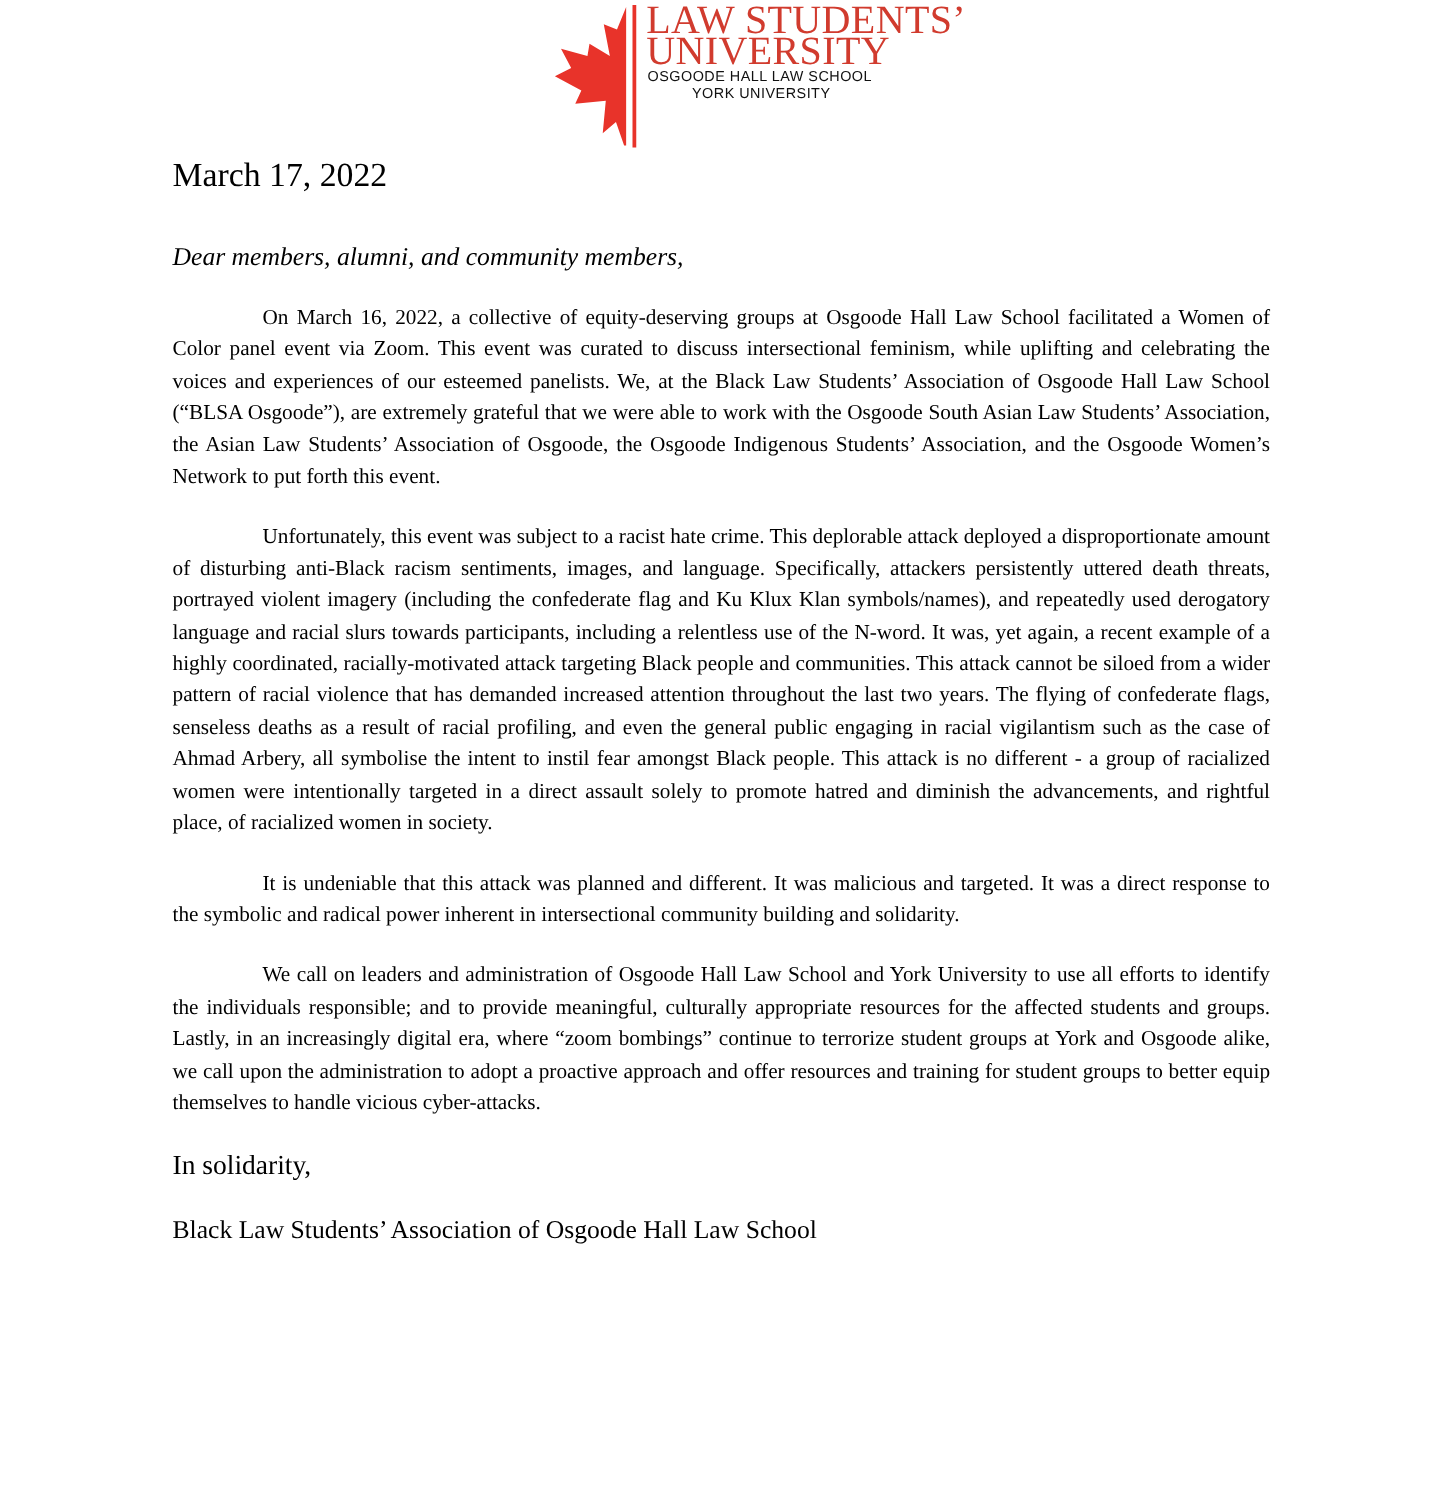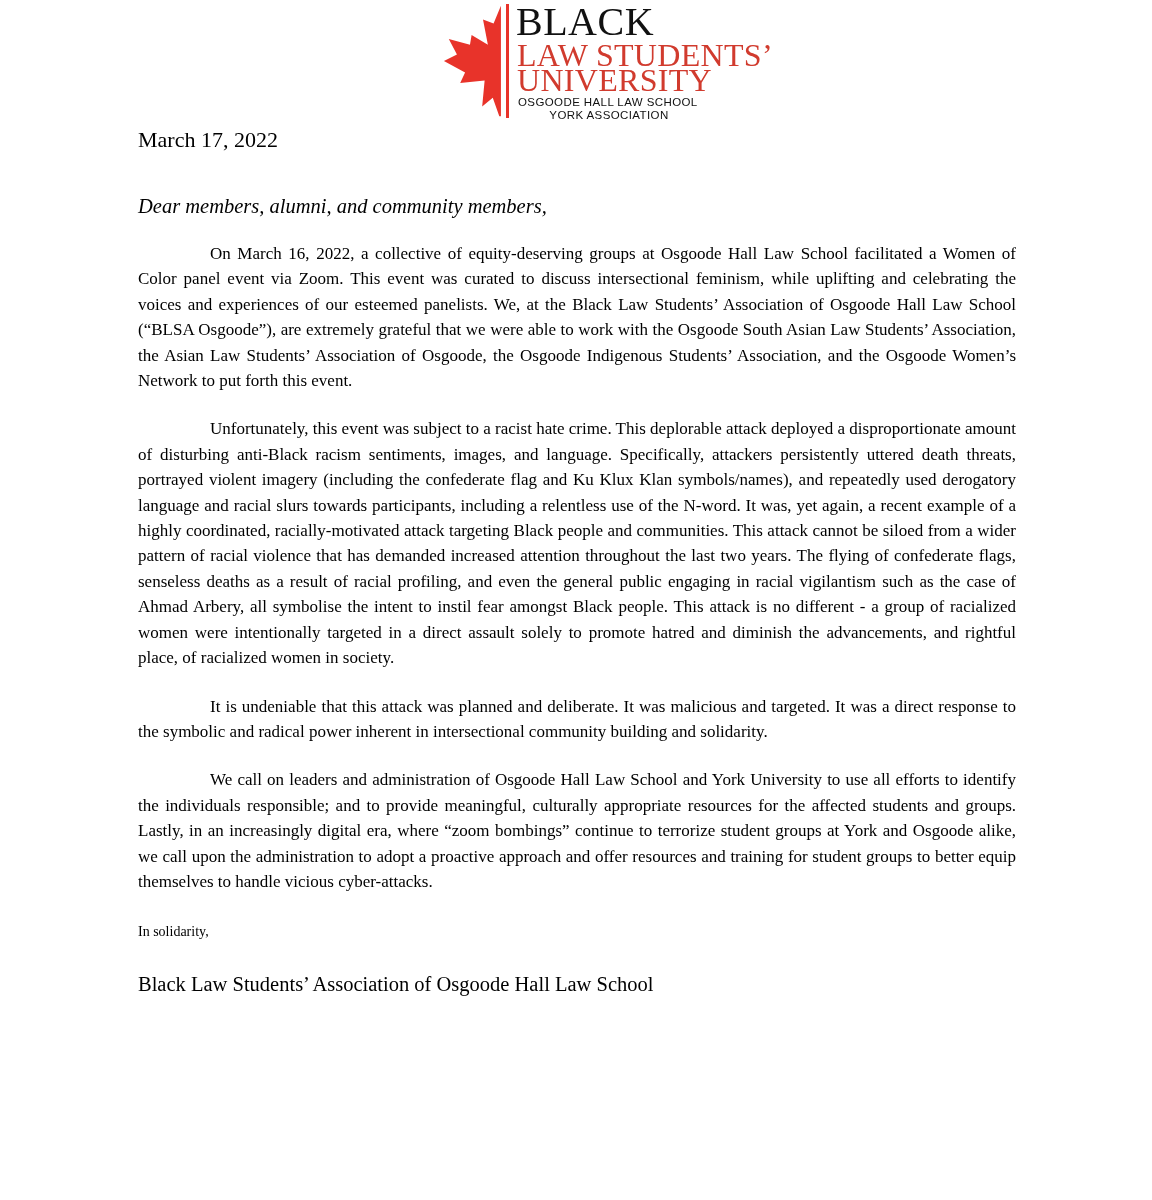--- a/index.html
+++ b/index.html
@@ -91,41 +91,41 @@
   .university-line { text-align: center; padding-left: 6px; width: 182px; }
 
   
   .letter {
     position: absolute;
     left: 138px;
     top: 118px;
     width: 878px;
   }
   .date-line {
-    font-size: 22px;
+    font-size: 27px;
     line-height: 24px;
     margin-top: 10px;
   }
   .salutation {
     font-size: 20.5px;
     line-height: 24px;
     margin-top: 42px;
     font-style: italic;
   }
   p.para {
     font-size: 17px;
     line-height: 25.4px;
     text-align: justify;
     text-indent: 72px;
     margin: 0;
     margin-top: 23px;
     hyphens: none;
   }
   .closing {
-    font-size: 14px;
+    font-size: 22px;
     line-height: 24px;
     margin-top: 26px;
   }
   .signature {
     font-size: 20.5px;
     line-height: 24px;
     margin-top: 28px;
   }
 </style>
 </head>
@@ -152,38 +152,37 @@
           L49 126
           L62 115
           L70 138
           L72 138
           Z"></path>
       </svg>
       <div class="leaf-stem"></div>
     </div>
 
     <div class="logo-text">
-      <div class="word-black">BLACK</div>
       <div class="word-law">LAW STUDENTS’</div>
       <div class="word-assoc">UNIVERSITY</div>
       <div class="school-line">OSGOODE HALL LAW SCHOOL</div>
-      <div class="university-line">YORK ASSOCIATION</div>
+      <div class="university-line">YORK UNIVERSITY</div>
     </div>
 
   </div>
 </div>
 
 <div class="letter">
 
   <div class="date-line">March 17, 2022</div>
 
   <div class="salutation">Dear members, alumni, and community members,</div>
 
   <p class="para">On March 16, 2022, a collective of equity-deserving groups at Osgoode Hall Law School facilitated a Women of Color panel event via Zoom. This event was curated to discuss intersectional feminism, while uplifting and celebrating the voices and experiences of our esteemed panelists. We, at the Black Law Students’ Association of Osgoode Hall Law School (“BLSA Osgoode”), are extremely grateful that we were able to work with the Osgoode South Asian Law Students’ Association, the Asian Law Students’ Association of Osgoode, the Osgoode Indigenous Students’ Association, and the Osgoode Women’s Network to put forth this event.</p>
   <p class="para">Unfortunately, this event was subject to a racist hate crime. This deplorable attack deployed a disproportionate amount of disturbing anti-Black racism sentiments, images, and language. Specifically, attackers persistently uttered death threats, portrayed violent imagery (including the confederate flag and Ku Klux Klan symbols/names), and repeatedly used derogatory language and racial slurs towards participants, including a relentless use of the N-word. It was, yet again, a recent example of a highly coordinated, racially-motivated attack targeting Black people and communities. This attack cannot be siloed from a wider pattern of racial violence that has demanded increased attention throughout the last two years. The flying of confederate flags, senseless deaths as a result of racial profiling, and even the general public engaging in racial vigilantism such as the case of Ahmad Arbery, all symbolise the intent to instil fear amongst Black people. This attack is no different - a group of racialized women were intentionally targeted in a direct assault solely to promote hatred and diminish the advancements, and rightful place, of racialized women in society.</p>
-  <p class="para">It is undeniable that this attack was planned and deliberate. It was malicious and targeted. It was a direct response to the symbolic and radical power inherent in intersectional community building and solidarity.</p>
+  <p class="para">It is undeniable that this attack was planned and different. It was malicious and targeted. It was a direct response to the symbolic and radical power inherent in intersectional community building and solidarity.</p>
   <p class="para">We call on leaders and administration of Osgoode Hall Law School and York University to use all efforts to identify the individuals responsible; and to provide meaningful, culturally appropriate resources for the affected students and groups. Lastly, in an increasingly digital era, where “zoom bombings” continue to terrorize student groups at York and Osgoode alike, we call upon the administration to adopt a proactive approach and offer resources and training for student groups to better equip themselves to handle vicious cyber-attacks.</p>
 
   <div class="closing">In solidarity,</div>
 
   <div class="signature">Black Law Students’ Association of Osgoode Hall Law School</div>
 
 </div>
 
 </body></html>

